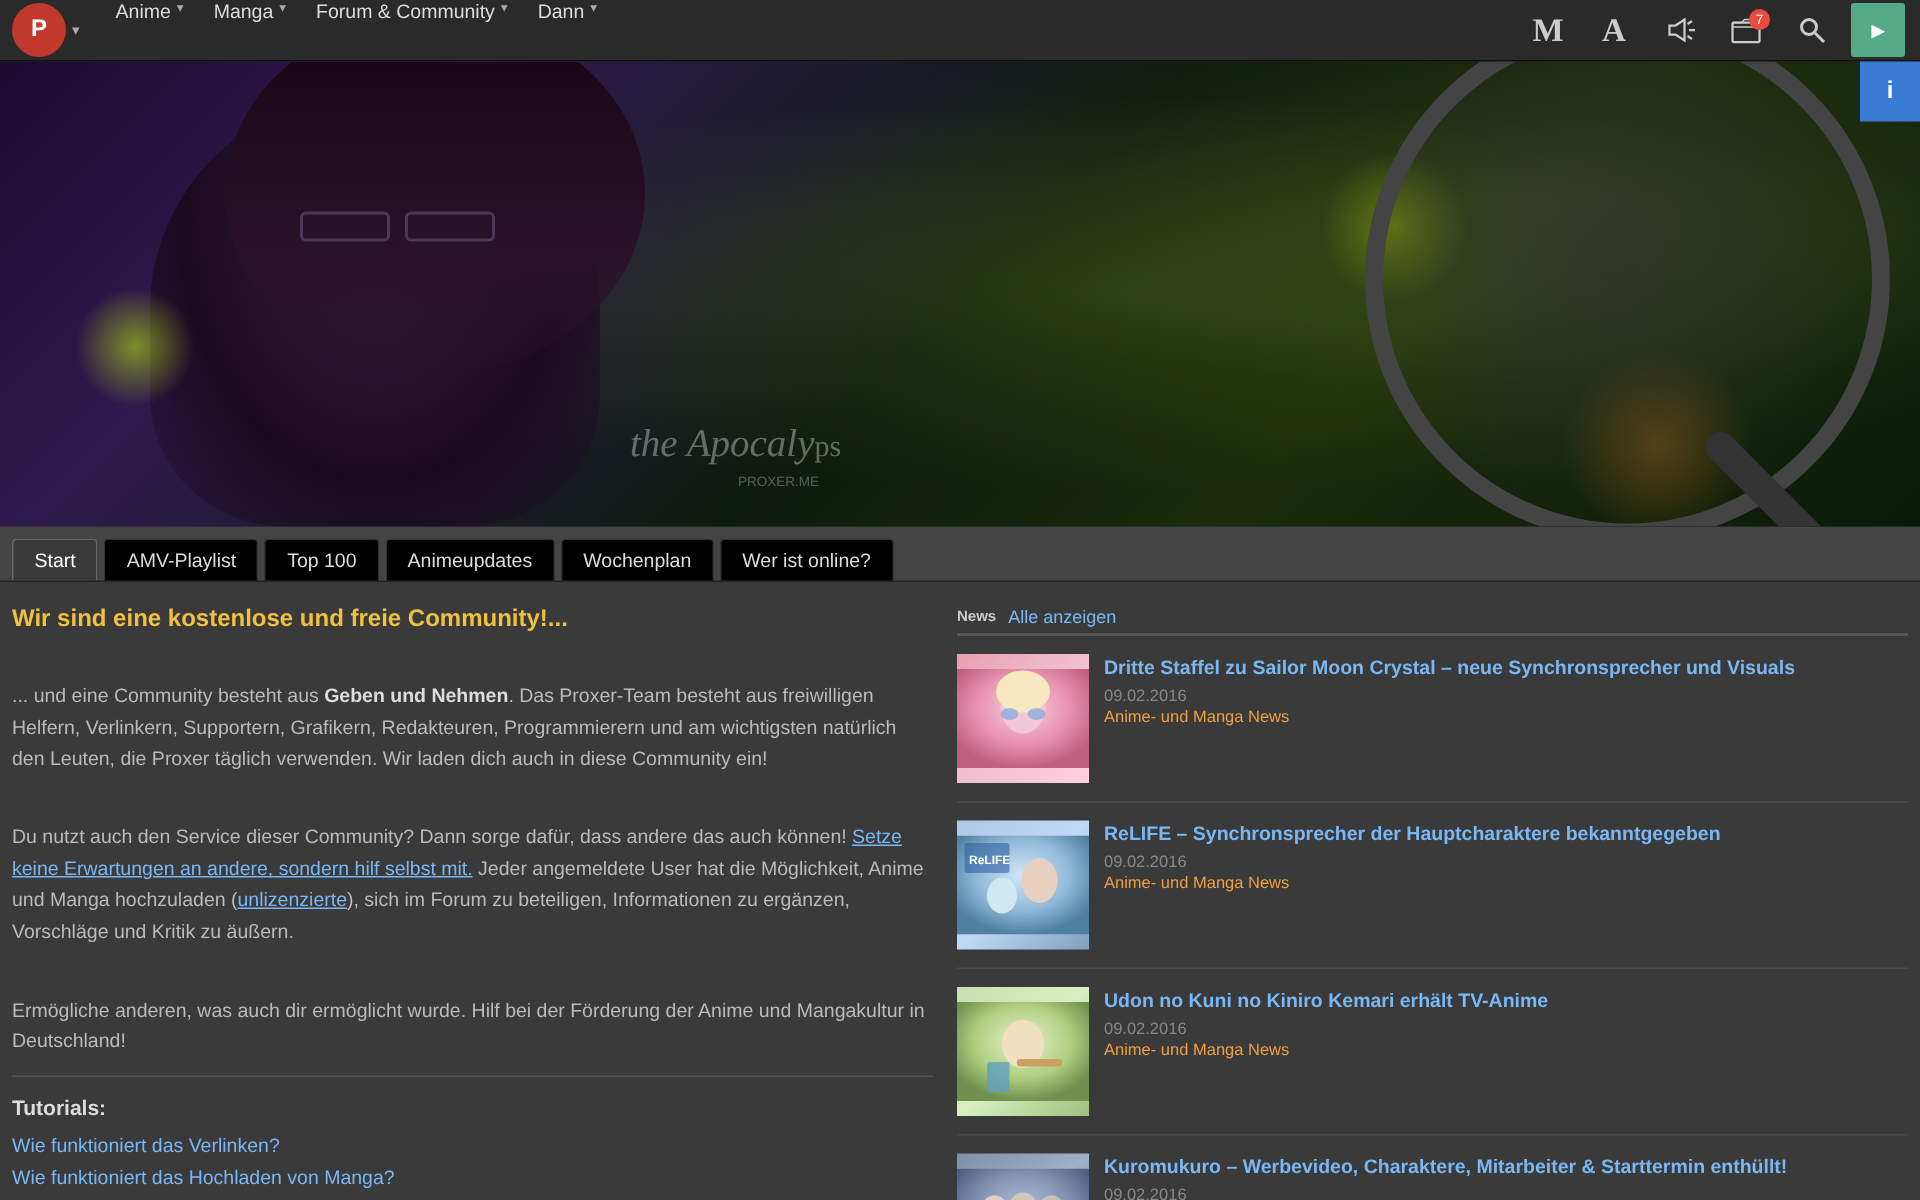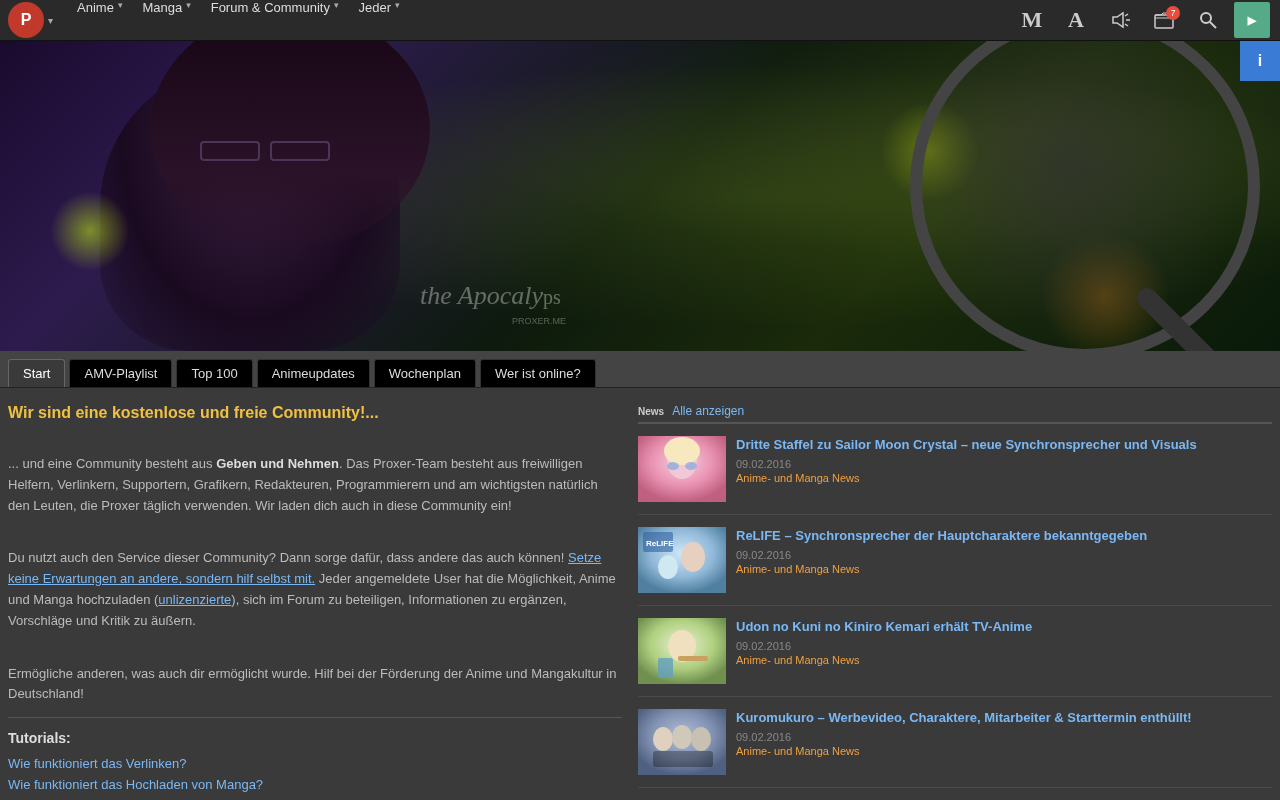--- a/index.html
+++ b/index.html
@@ -136,21 +136,21 @@
       color: #ccc; font-size: 10px; font-weight: bold;
     }
     .news-all-link {
       color: #7ab8f5; font-size: 12px; cursor: pointer;
     }
     .news-item {
       display: flex; gap: 10px; margin-bottom: 12px;
       border-bottom: 1px solid #4a4a4a; padding-bottom: 12px;
     }
     .news-thumb {
-      flex: 0 0 88px; width: 88px; height: 66px;
+      flex: 0 0 88px; width: 88px; height: 86px;
       background: #555; overflow: hidden;
       display: flex; align-items: center; justify-content: flex-end;
       font-size: 10px; color: #888;
     }
     .news-thumb.sailor { background: linear-gradient(135deg, #e8a0b0 0%, #f0c0d0 50%, #ffd0e0 100%); }
     .news-thumb.relife { background: linear-gradient(135deg, #b0c8e8 0%, #c0d8f8 50%, #80a0c0 100%); }
     .news-thumb.udon { background: linear-gradient(135deg, #c8e0b0 0%, #d8f0c0 50%, #a0c080 100%); }
     .news-thumb.kuro { background: linear-gradient(135deg, #8090a8 0%, #a0b0c8 50%, #6080a0 100%); }
     .news-content { flex: 1; }
     .news-title {
@@ -184,21 +184,21 @@
     </div>
     <div class="nav-item">
       <span>Manga</span>
       <span class="arrow">▾</span>
     </div>
     <div class="nav-item">
       <span>Forum &amp; Community</span>
       <span class="arrow">▾</span>
     </div>
     <div class="nav-item">
-      <span>Jeder</span>
+      <span>Dann</span>
       <span class="arrow">▾</span>
     </div>
 
     <div class="nav-spacer"></div>
 
     <div class="nav-right">
 
       <div class="nav-icon-box">
         <span class="nav-icon-letter">M</span>
       </div>
@@ -268,21 +268,21 @@
       border-radius:50%;"></div>
 
     <div style="position:absolute;right:20px;top:-30px;width:350px;height:350px;
       border-radius:50%;border:12px solid #444;
       background:radial-gradient(ellipse at 45% 45%, rgba(50,50,50,0.7) 0%, transparent 70%);"></div>
 
     <div style="position:absolute;right:20px;top:240px;width:120px;height:20px;
       background:#333;border-radius:10px;transform:rotate(45deg);transform-origin:left center;"></div>
 
     <div style="position:absolute;bottom:40px;left:420px;color:rgba(255,255,255,0.35);font-style:italic;font-size:26px;font-family:serif;">the Apocaly<span style="font-style:normal;font-size:20px;">ps</span></div>
-    <div style="position:absolute;bottom:25px;left:512px;color:rgba(255,255,255,0.3);font-size:9px;">PROXER.ME</div>
+    <div style="position:absolute;bottom:25px;left:492px;color:rgba(255,255,255,0.3);font-size:9px;">PROXER.ME</div>
 
     <div style="position:absolute;left:150px;top:0px;width:280px;height:220px;
       background:linear-gradient(180deg, #1a0818 0%, #2a1228 60%, transparent 100%);
       clip-path:ellipse(140px 120px at 50% 40%);"></div>
 
     <div style="position:absolute;left:200px;top:100px;width:60px;height:20px;
       border:2px solid rgba(100,80,120,0.6);border-radius:4px;"></div>
     <div style="position:absolute;left:270px;top:100px;width:60px;height:20px;
       border:2px solid rgba(100,80,120,0.6);border-radius:4px;"></div>
   </div>

